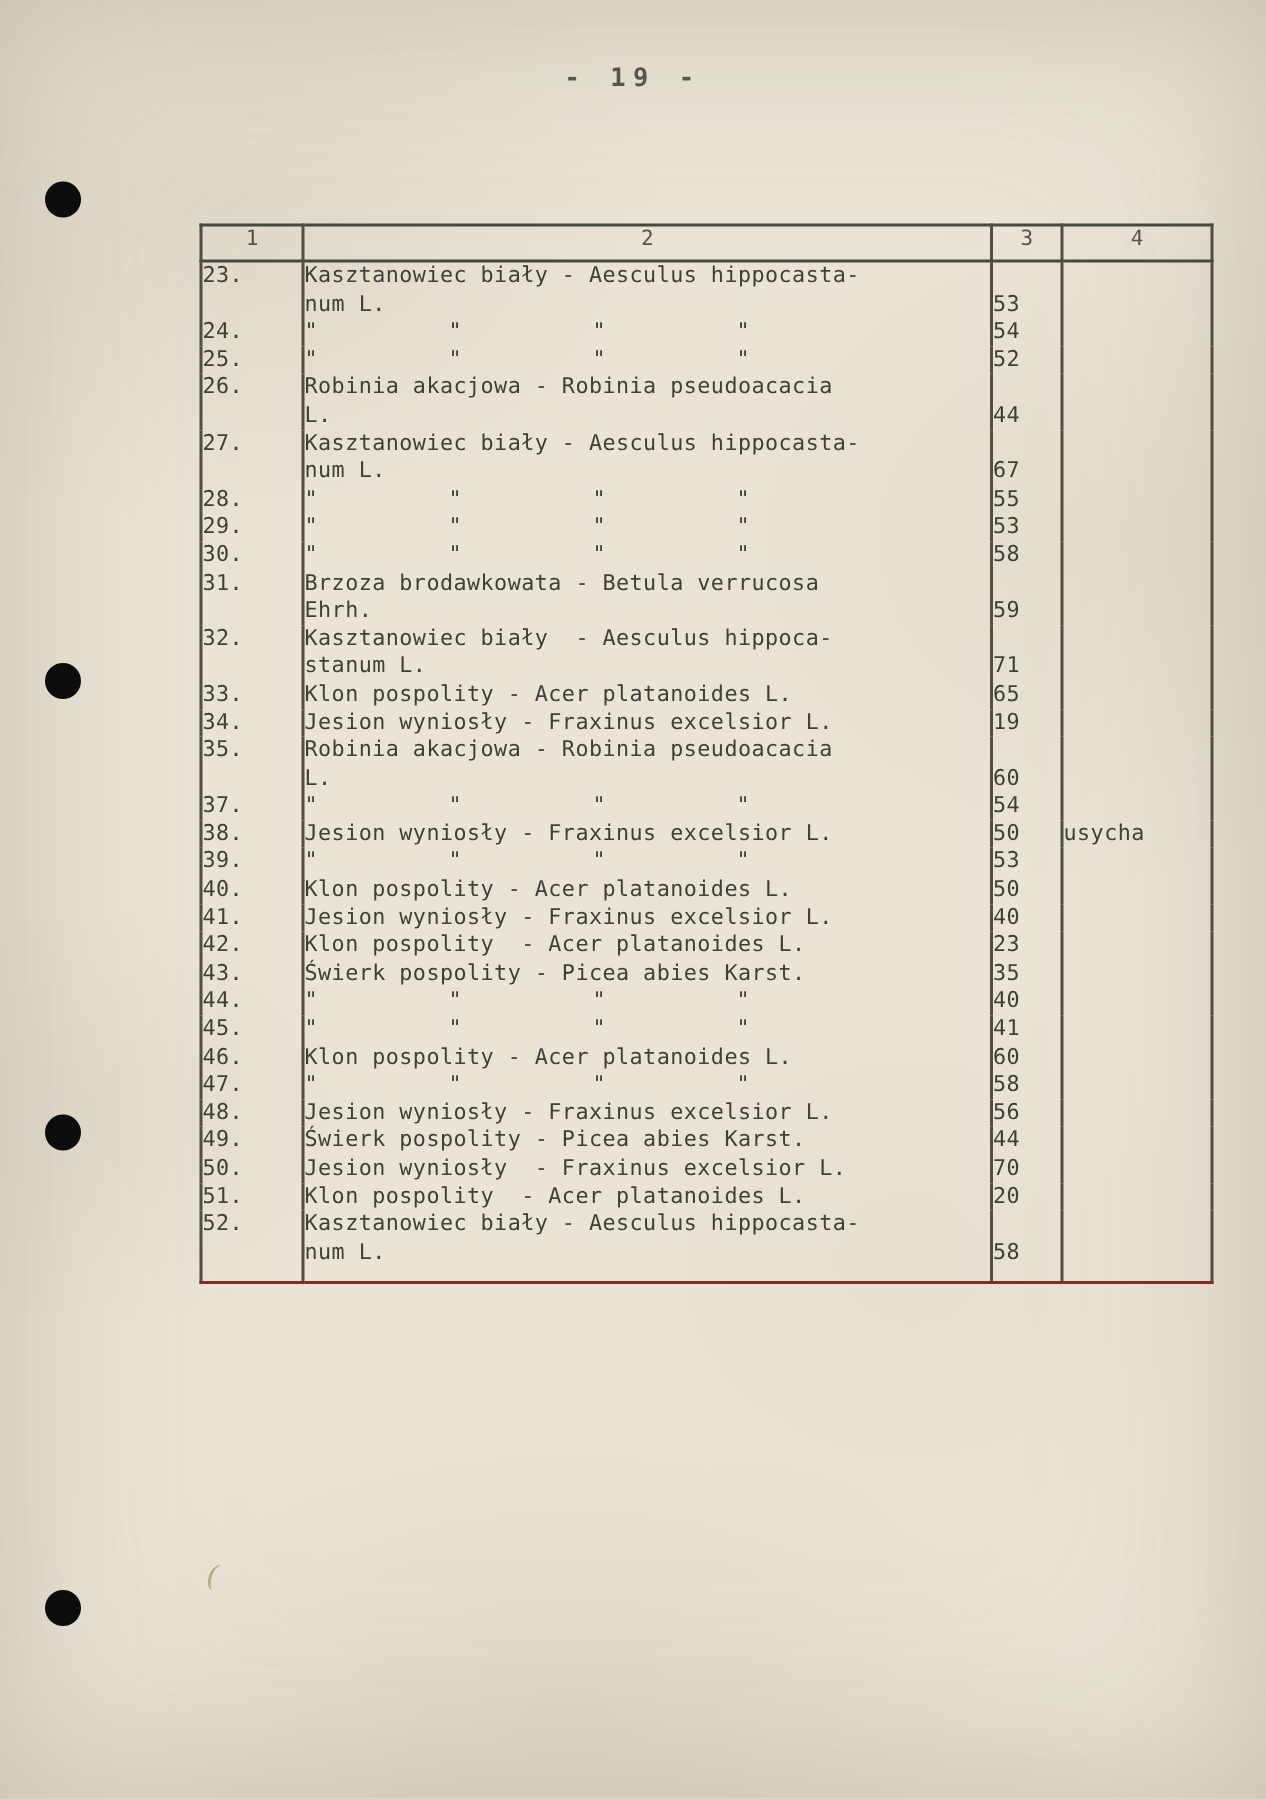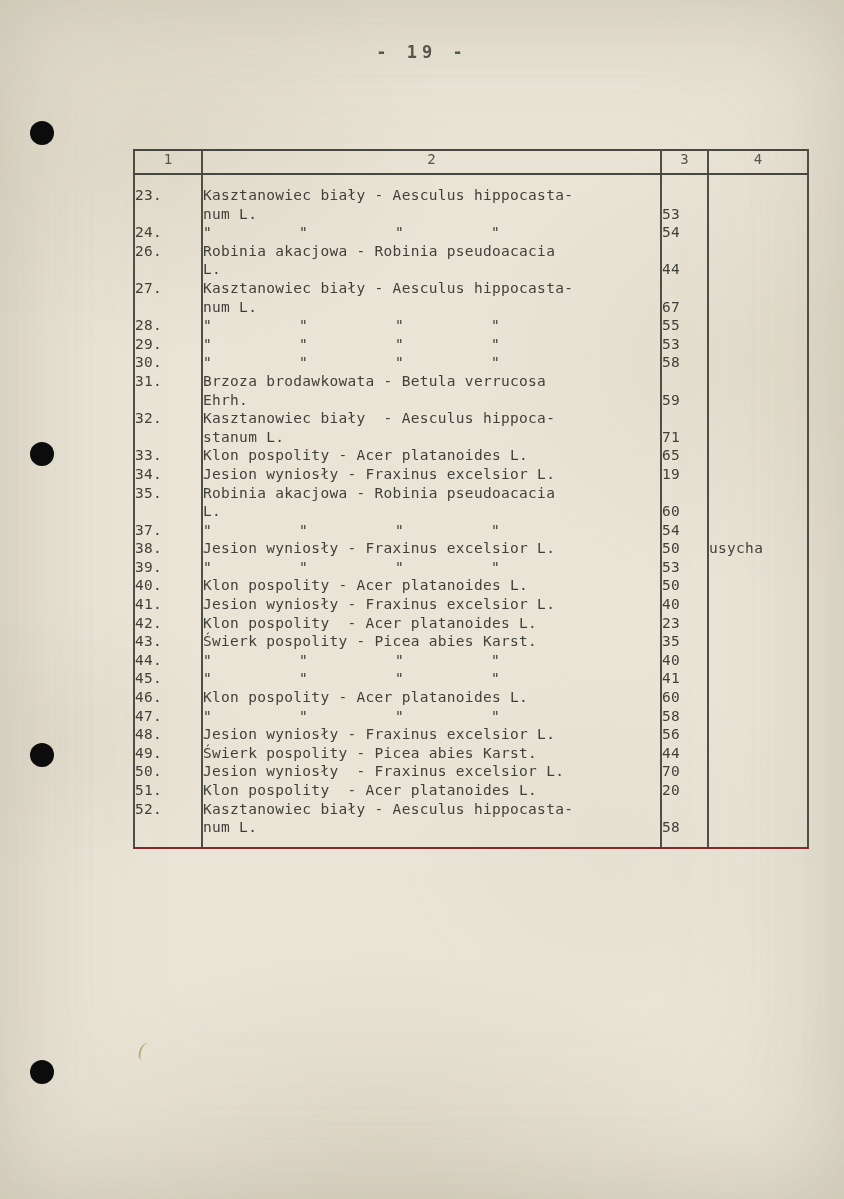--- a/index.html
+++ b/index.html
@@ -127,21 +127,21 @@
 
   .name-line { display: block; white-space: pre; }
   .ditto-line {
     display: block;
     white-space: pre;
     letter-spacing: 0;
     font-size: 14.5px;
   }
 
   
-  tbody tr.first-row td { padding-top: 11px; }
+  tbody tr.first-row td { }
   tbody tr.last-row td { padding-bottom: 10px; }
 
   
   .table-wrap, .page-number { opacity: .93; }
 
   
   .stray-mark {
     position: absolute;
     left: 139px;
     top: 1043px;
@@ -198,20 +198,30 @@
           <td class="num">24.</td>
           <td class="name">
             <span class="ditto-line">"          "          "          "</span>
           </td>
           <td class="val">
             <span class="val-inner">54</span>
           </td>
           <td class="note"></td>
         </tr>
         <tr>
+          <td class="num">25.</td>
+          <td class="name">
+            <span class="ditto-line">"          "          "          "</span>
+          </td>
+          <td class="val">
+            <span class="val-inner">52</span>
+          </td>
+          <td class="note"></td>
+        </tr>
+        <tr>
           <td class="num">26.</td>
           <td class="name">
             <span class="name-line">Robinia akacjowa - Robinia pseudoacacia</span>
             <span class="name-line">L.</span>
           </td>
           <td class="val">
             <span class="val-inner val-bottom">44</span>
           </td>
           <td class="note"></td>
         </tr>

